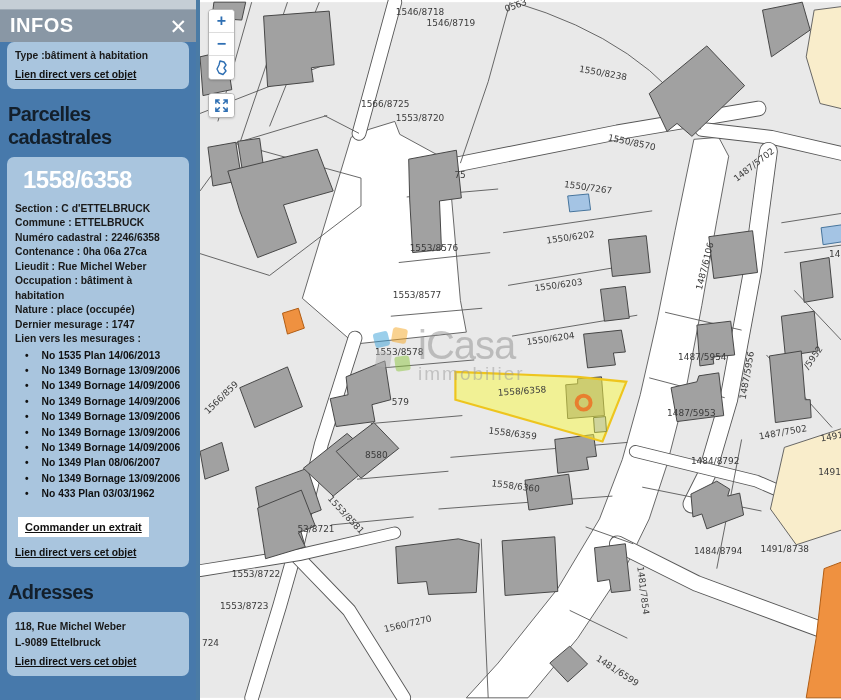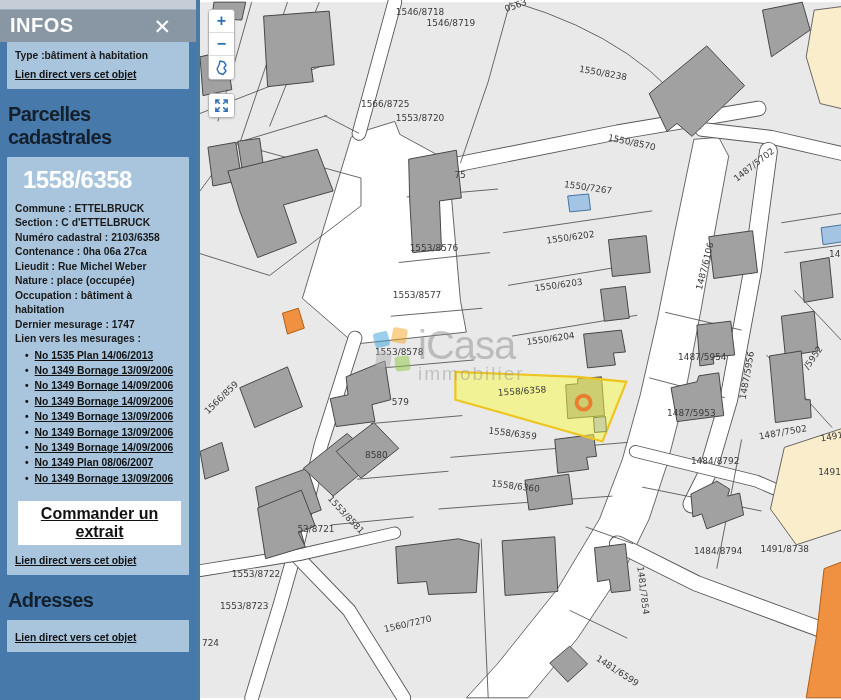--- a/index.html
+++ b/index.html
@@ -1,34 +1,34 @@
 <!DOCTYPE html>
 <html><head>
 <meta charset="utf-8">
 <style>
   * { margin:0; padding:0; box-sizing:border-box; }
   html,body { width:841px; height:700px; overflow:hidden; font-family:"Liberation Sans",sans-serif; }
   .app { display:flex; width:841px; height:700px; background:#fff; }
 
   
   .panel { width:200px; height:700px; background:#4779ab; border-right:4px solid #4a7ba5; flex:0 0 200px; display:flex; flex-direction:column; overflow:hidden; }
-  .panel-header { height:42px; background:linear-gradient(#c5ced6 0%, #c5ced6 22%, #8997a5 23%, #8997a5 100%); display:flex; align-items:flex-end; justify-content:space-between; padding:0 22px 5px 10px; flex:0 0 42px; }
+  .panel-header { height:42px; background:linear-gradient(#c5ced6 0%, #c5ced6 22%, #8997a5 23%, #8997a5 100%); display:flex; align-items:flex-end; justify-content:space-between; padding:0 6px 5px 10px; flex:0 0 42px; }
   .panel-title { color:#fff; font-size:20px; font-weight:700; letter-spacing:.5px; }
   .panel-close { color:#fff; font-size:21px; font-weight:400; line-height:1; cursor:pointer; padding:0 3px; }
   .panel-body { padding:0 7px; }
   .sec-heading { color:#131f2b; font-size:20px; font-weight:700; letter-spacing:-.6px; margin:14px 0 8px 1px; }
-  .info-box { background:#a9c5de; padding:7px 8px; border-radius:1px; }
+  .info-box { background:#a9c5de; padding:7px 8px; border-radius:7px; }
   .info-line { font-size:10.3px; font-weight:700; color:#1a1a1a; line-height:14.5px; }
   .info-link { font-size:10.3px; font-weight:700; color:#111; text-decoration:underline; line-height:15px; display:inline-block; cursor:pointer;text-align:center; }
   .parcel-title { color:#fff; font-size:24px; font-weight:700; margin:2px 0 8px 8px; letter-spacing:-.5px; }
   .mes-list { list-style:none; margin:1px 0 0 10px; }
   .mes-list li { font-size:10.3px; line-height:15.4px; color:#111; }
   .mes-list li:before { content:"•"; margin-right:6px; font-weight:700; }
-  .mes-list a { color:#111; font-weight:700; text-decoration:underline; cursor:pointer; }
-  .order-btn { display:inline-block; background:#fff; border:none; padding:4px 7px; margin:15px 0 5px 3px; font-size:16px; font-weight:700; text-decoration:underline; color:#111; cursor:pointer; font-family:"Liberation Sans",sans-serif; }
+  .mes-list a { color:#111; font-weight:700; cursor:pointer;margin-left:7px; }
+  .order-btn { display:inline-block; background:#fff; border:none; padding:4px 7px; margin:15px 0 5px 3px; font-size:11px; font-weight:700; text-decoration:underline; color:#111; cursor:pointer; font-family:"Liberation Sans",sans-serif; }
   .addr-box .info-line { line-height:16px; }
 
   
   .map-wrap { position:relative; width:641px; height:700px; background:#fff; overflow:hidden; }
   .map-wrap svg.mapsvg { display:block; }
   .map-label { font-family:"DejaVu Sans",sans-serif; font-size:9px; fill:#3b3b3b; }
 
   .ctrl-col { position:absolute; left:8px; top:9px; display:flex; flex-direction:column; }
   .ctrl-group { background:#fff; border:1px solid #b5b5b5; border-radius:4px; box-shadow:0 1px 2px rgba(0,0,0,.15); overflow:hidden; }
   .ctrl-btn { width:25px; height:23px; display:flex; align-items:center; justify-content:center; color:#2e6fb3; font-size:16px; font-weight:700; cursor:pointer; background:#fff; border:none; border-bottom:1px solid #ddd; }
@@ -55,47 +55,52 @@
 
       <div class="info-box">
         <div class="info-line">Type :bâtiment à habitation</div>
         <a class="info-link">Lien direct vers cet objet</a>
       </div>
 
       <div class="sec-heading">Parcelles cadastrales</div>
       <div class="info-box">
         <div class="parcel-title">1558/6358</div>
         <div id="parcel-details">
+            <div class="info-line">Section : C d'ETTELBRUCK</div>
             <div class="info-line">Commune : ETTELBRUCK</div>
-            <div class="info-line">Section : C d'ETTELBRUCK</div>
-            <div class="info-line">Numéro cadastral : 2103/6358</div>
+            <div class="info-line">Numéro cadastral : 2246/6358</div>
             <div class="info-line">Contenance : 0ha 06a 27ca</div>
             <div class="info-line">Lieudit : Rue Michel Weber</div>
+            <div class="info-line">Occupation : bâtiment à habitation</div>
             <div class="info-line">Nature : place (occupée)</div>
-            <div class="info-line">Occupation : bâtiment à habitation</div>
             <div class="info-line">Dernier mesurage : 1747</div>
             <div class="info-line">Lien vers les mesurages :</div>
           </div>
         <ul class="mes-list" id="mes-list">
             <li><a>No 1535 Plan 14/06/2013</a></li>
             <li><a>No 1349 Bornage 13/09/2006</a></li>
             <li><a>No 1349 Bornage 14/09/2006</a></li>
             <li><a>No 1349 Bornage 14/09/2006</a></li>
             <li><a>No 1349 Bornage 13/09/2006</a></li>
             <li><a>No 1349 Bornage 13/09/2006</a></li>
             <li><a>No 1349 Bornage 14/09/2006</a></li>
             <li><a>No 1349 Plan 08/06/2007</a></li>
             <li><a>No 1349 Bornage 13/09/2006</a></li>
+            <li><a>No 433 Plan 03/03/1962</a></li>
           </ul>
         <button class="order-btn">Commander un extrait</button><br>
         <a class="info-link">Lien direct vers cet objet</a>
       </div>
 
       <div class="sec-heading">Adresses</div>
       <div class="info-box addr-box">
+        <div id="addr-lines">
+            <div class="info-line">118, Rue Michel Weber</div>
+            <div class="info-line">L-9089 Ettelbruck</div>
+          </div>
         <a class="info-link">Lien direct vers cet objet</a>
       </div>
 
     </div>
   </div>
 
   <div class="map-wrap">
     <svg class="mapsvg" id="mapsvg" width="641" height="700" viewBox="0 0 645 700">
         <rect x="0" y="0" width="645" height="700" fill="#e9e9e9" stroke="none"></rect>
         <polygon points="103,298 152,136 170,128 196,120 201,133 256,163 252,184 262,300 268,332 156,344" fill="#ffffff" stroke="#575757" stroke-width="0.9"></polygon>

